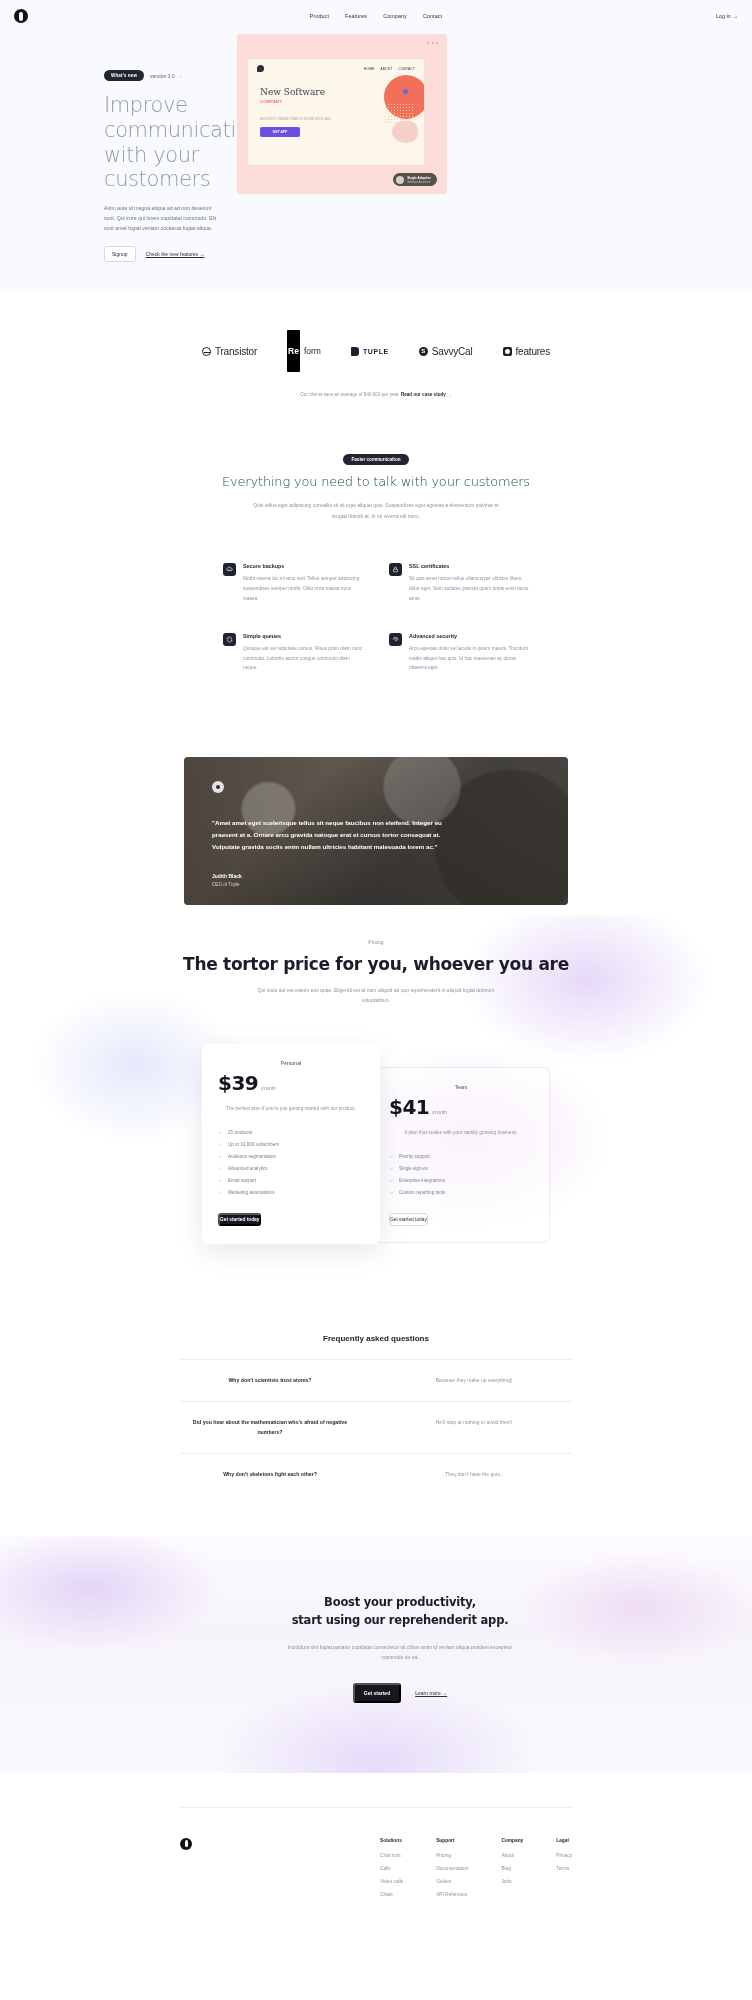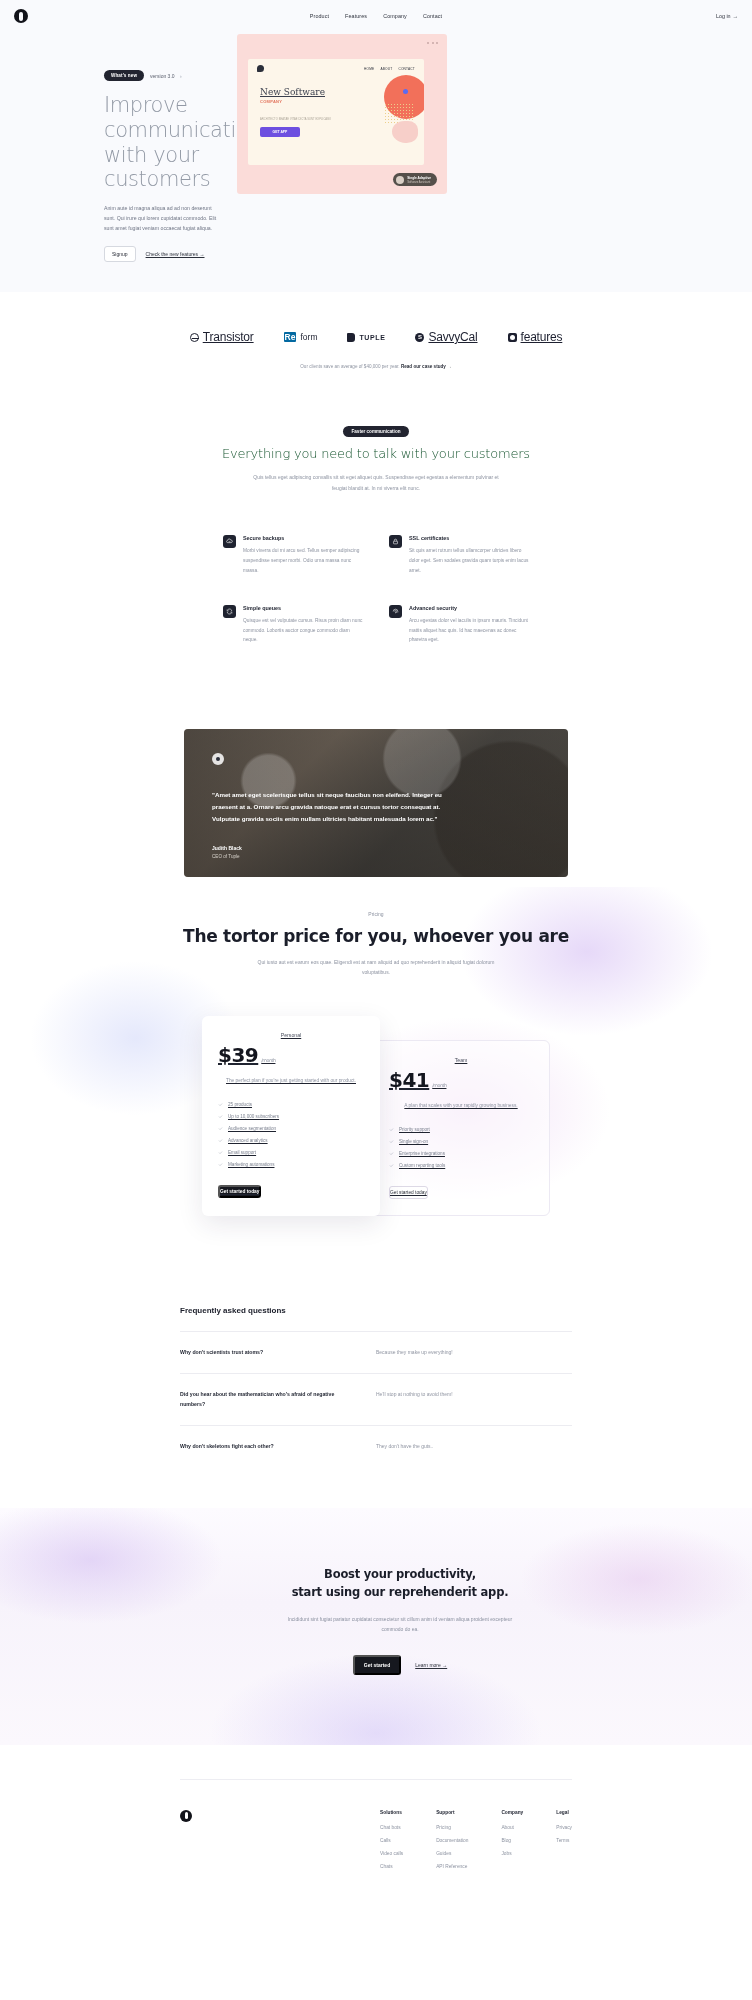--- a/index.html
+++ b/index.html
@@ -35,42 +35,42 @@
 
   
   .hero-art { width:210px; height:160px; background:#fbdcd9; border-radius:3px; position:relative; flex:0 0 auto; margin-top:-14px; }
   .art-dots { position:absolute; right:9px; top:8px; display:flex; gap:2.5px; align-items:center; }
   .art-dots i { width:2px; height:2px; border-radius:50%; background:#c9a9a6; display:block; }
   .art-card { position:absolute; left:11px; top:25px; width:176px; height:106px; background:#fdf6ea; border-radius:2px; overflow:hidden; }
   .art-nav { display:flex; align-items:center; padding:6px 9px; gap:5px; }
   .art-bird { width:7px; height:7px; background:#2b2f3a; border-radius:50% 50% 50% 10%; }
   .art-nav-links { margin-left:auto; display:flex; gap:6px; }
   .art-nav-links span { font-size:3.2px; color:#2b2f3a; letter-spacing:.2px; }
-  .art-h { padding:9px 8px 0 12px; font-size:9px; color:#3a3f4d; font-family:"DejaVu Serif", serif;text-decoration:underline; }
+  .art-h { padding:9px 8px 0 12px; font-size:9px; color:#3a3f4d; font-family:"DejaVu Serif", serif; }
   .art-sub { padding-left:12px; font-size:4px; color:#e2725b; font-weight:bold; letter-spacing:.3px; margin-top:2px; }
   .art-micro { padding-left:12px; font-size:2.6px; color:#a9a295; margin-top:14px; letter-spacing:.1px; }
   .art-btn { margin-left:12px; margin-top:6px; width:40px; height:10px; background:#6d4fe0; border-radius:2px; display:flex; align-items:center; justify-content:center; gap:2px; }
   .art-btn span { font-size:3.4px; color:#fff; font-weight:bold; }
   .art-blob1 { position:absolute; right:-4px; top:16px; width:44px; height:44px; border-radius:50%; background:#f2705a; }
   .art-blob2 { position:absolute; right:16px; top:30px; width:5px; height:5px; border-radius:50%; background:#5b6bf0; }
   .art-grid { position:absolute; right:10px; top:44px; width:30px; height:20px;
     background-image:radial-gradient(#eccf8a 0.5px, transparent 0.6px); background-size:3px 3px; }
   .art-blob3 { position:absolute; right:6px; bottom:22px; width:26px; height:22px; border-radius:50% 40% 45% 55%; background:#f7cfc9; }
   .art-chip { position:absolute; right:10px; bottom:8px; background:#55504b; border-radius:10px; height:13px; display:flex; align-items:center; gap:3px; padding:0 6px 0 3px; }
   .art-chip .av { width:8px; height:8px; border-radius:50%; background:#d9cfc6; }
   .art-chip .t1 { font-size:3.2px; color:#fff; font-weight:bold; }
   .art-chip .t2 { font-size:2.8px; color:#cfc7bf; }
 
   
   .logos { display:flex; justify-content:center; align-items:center; gap:30px; padding:38px 0 0 0; }
   .logo-item { display:flex; align-items:center; gap:4px; color:#1d2030; }
-  .logo-item .nm { font-size:12px; letter-spacing:-.2px;text-decoration:underline; }
+  .logo-item .nm { font-size:10px; letter-spacing:-.2px; }
   .lg-circle { width:9px; height:9px; border:1px solid #1d2030; border-radius:50%; position:relative; }
   .lg-circle:before { content:""; position:absolute; left:1px; top:4px; width:7px; height:1px; background:#1d2030; }
-  .lg-re { background:#0369a1; color:#fff; font-weight:bold; font-size:8.5px; padding:0 1px; border-radius:1px; }
+  .lg-re { background:#000000; color:#fff; font-weight:bold; font-size:8.5px; padding:16px 1px; border-radius:1px; }
   .lg-form { font-size:8.5px; }
   .lg-tuple { width:8px; height:9px; background:#1d2030; border-radius:1px 3px 3px 1px; }
   .lg-tuple-t { font-size:7px; font-weight:bold; letter-spacing:.6px; }
   .lg-s { width:9px; height:9px; border-radius:50%; background:#1d2030; color:#fff; font-size:6px; display:flex; align-items:center; justify-content:center; font-weight:bold; }
   .lg-st { width:9px; height:9px; background:#1d2030; border-radius:2px; position:relative; }
   .lg-st:after { content:""; position:absolute; left:2px; top:2px; width:5px; height:5px; border-radius:50%; background:#fff; }
   .logo-note { text-align:center; font-size:4.6px; color:#8f95a2; margin-top:20px; }
   .logo-note b { color:#2b2f3a; }
 
   
@@ -107,37 +107,37 @@
   .aurora { position:absolute; left:0; right:0; top:10px; height:360px; pointer-events:none;
     background:
       radial-gradient(ellipse 180px 120px at 78% 18%, rgba(200,170,240,.45), transparent 70%),
       radial-gradient(ellipse 150px 110px at 18% 42%, rgba(180,190,245,.35), transparent 70%),
       radial-gradient(ellipse 200px 130px at 62% 62%, rgba(225,185,235,.4), transparent 72%); }
   .pricing { position:relative; text-align:center; }
   .eyebrow { font-size:5px; color:#8d93a1; }
   h2.price-title { font-size:17px; font-weight:bold; color:#1b1e2a; margin-top:9px; letter-spacing:-.3px;
     font-family:"DejaVu Sans", sans-serif; }
   .price-sub { font-size:5px; line-height:2.1; color:#8d93a1; width:250px; margin:11px auto 0 auto; }
-  .plans { display:flex; justify-content:center; align-items:flex-end; margin-top:38px;text-decoration:underline; }
+  .plans { display:flex; justify-content:center; align-items:center; margin-top:38px; }
   .plan { width:178px; border-radius:6px; padding:16px 16px 14px 16px; }
   .plan.featured { background:#fff; box-shadow:0 8px 26px rgba(40,30,70,.1); position:relative; z-index:2; padding-bottom:18px; }
   .plan.plain { background:rgba(255,255,255,.55); border:1px solid #ece9f3; margin-left:-8px; margin-top:22px; padding-bottom:16px; }
   .plan-name { font-size:5.2px; color:#4a4f5e; }
   .plan-price { font-size:20px; font-weight:bold; color:#14161f; letter-spacing:-.5px; margin-top:5px; display:flex; align-items:baseline; gap:3px; font-family:"DejaVu Sans", sans-serif; }
   .plan-per { font-size:4.8px; font-weight:normal; color:#8d93a1; }
   .plan-desc { font-size:4.8px; line-height:2; color:#8d93a1; margin-top:9px; }
   .plan-feats { margin-top:16px; display:flex; flex-direction:column; gap:7px; }
   .pf { display:flex; align-items:center; gap:5px; font-size:4.6px; color:#7b818f; }
   .pf .ck { width:5px; height:5px; flex:0 0 auto; }
   .plan-btn { margin-top:18px; height:13px; border-radius:3px; display:flex; align-items:center; justify-content:center; font-size:4.8px; }
   .plan-btn.dark { background:#16181f; color:#fff; font-weight:bold; }
   .plan-btn.light { background:#fff; border:1px solid #ddd9e6; color:#2b2f3a; }
 
   
-  .faq { width:392px; margin:90px auto 0 auto; }
+  .faq { width:392px; margin:90px auto 0 auto;text-align:center; }
   .faq h2 { font-size:8px; font-weight:bold; color:#1b1e2a; padding-bottom:16px; }
   .faq-row { display:flex; border-top:1px solid #ececf1; padding:16px 0; }
   .faq-q { width:196px; font-size:5.2px; font-weight:bold; color:#1f2330; line-height:1.85; padding-right:16px; }
   .faq-a { flex:1; font-size:5px; color:#9095a2; line-height:1.85; }
 
   
   .cta { margin-top:40px; padding:58px 0 70px 0; text-align:center; position:relative; overflow:hidden;
     background:linear-gradient(180deg,#fdfbff 0%,#f7f3fb 40%,#fbf8fd 100%); }
   .cta:before { content:""; position:absolute; inset:0;
     background:

